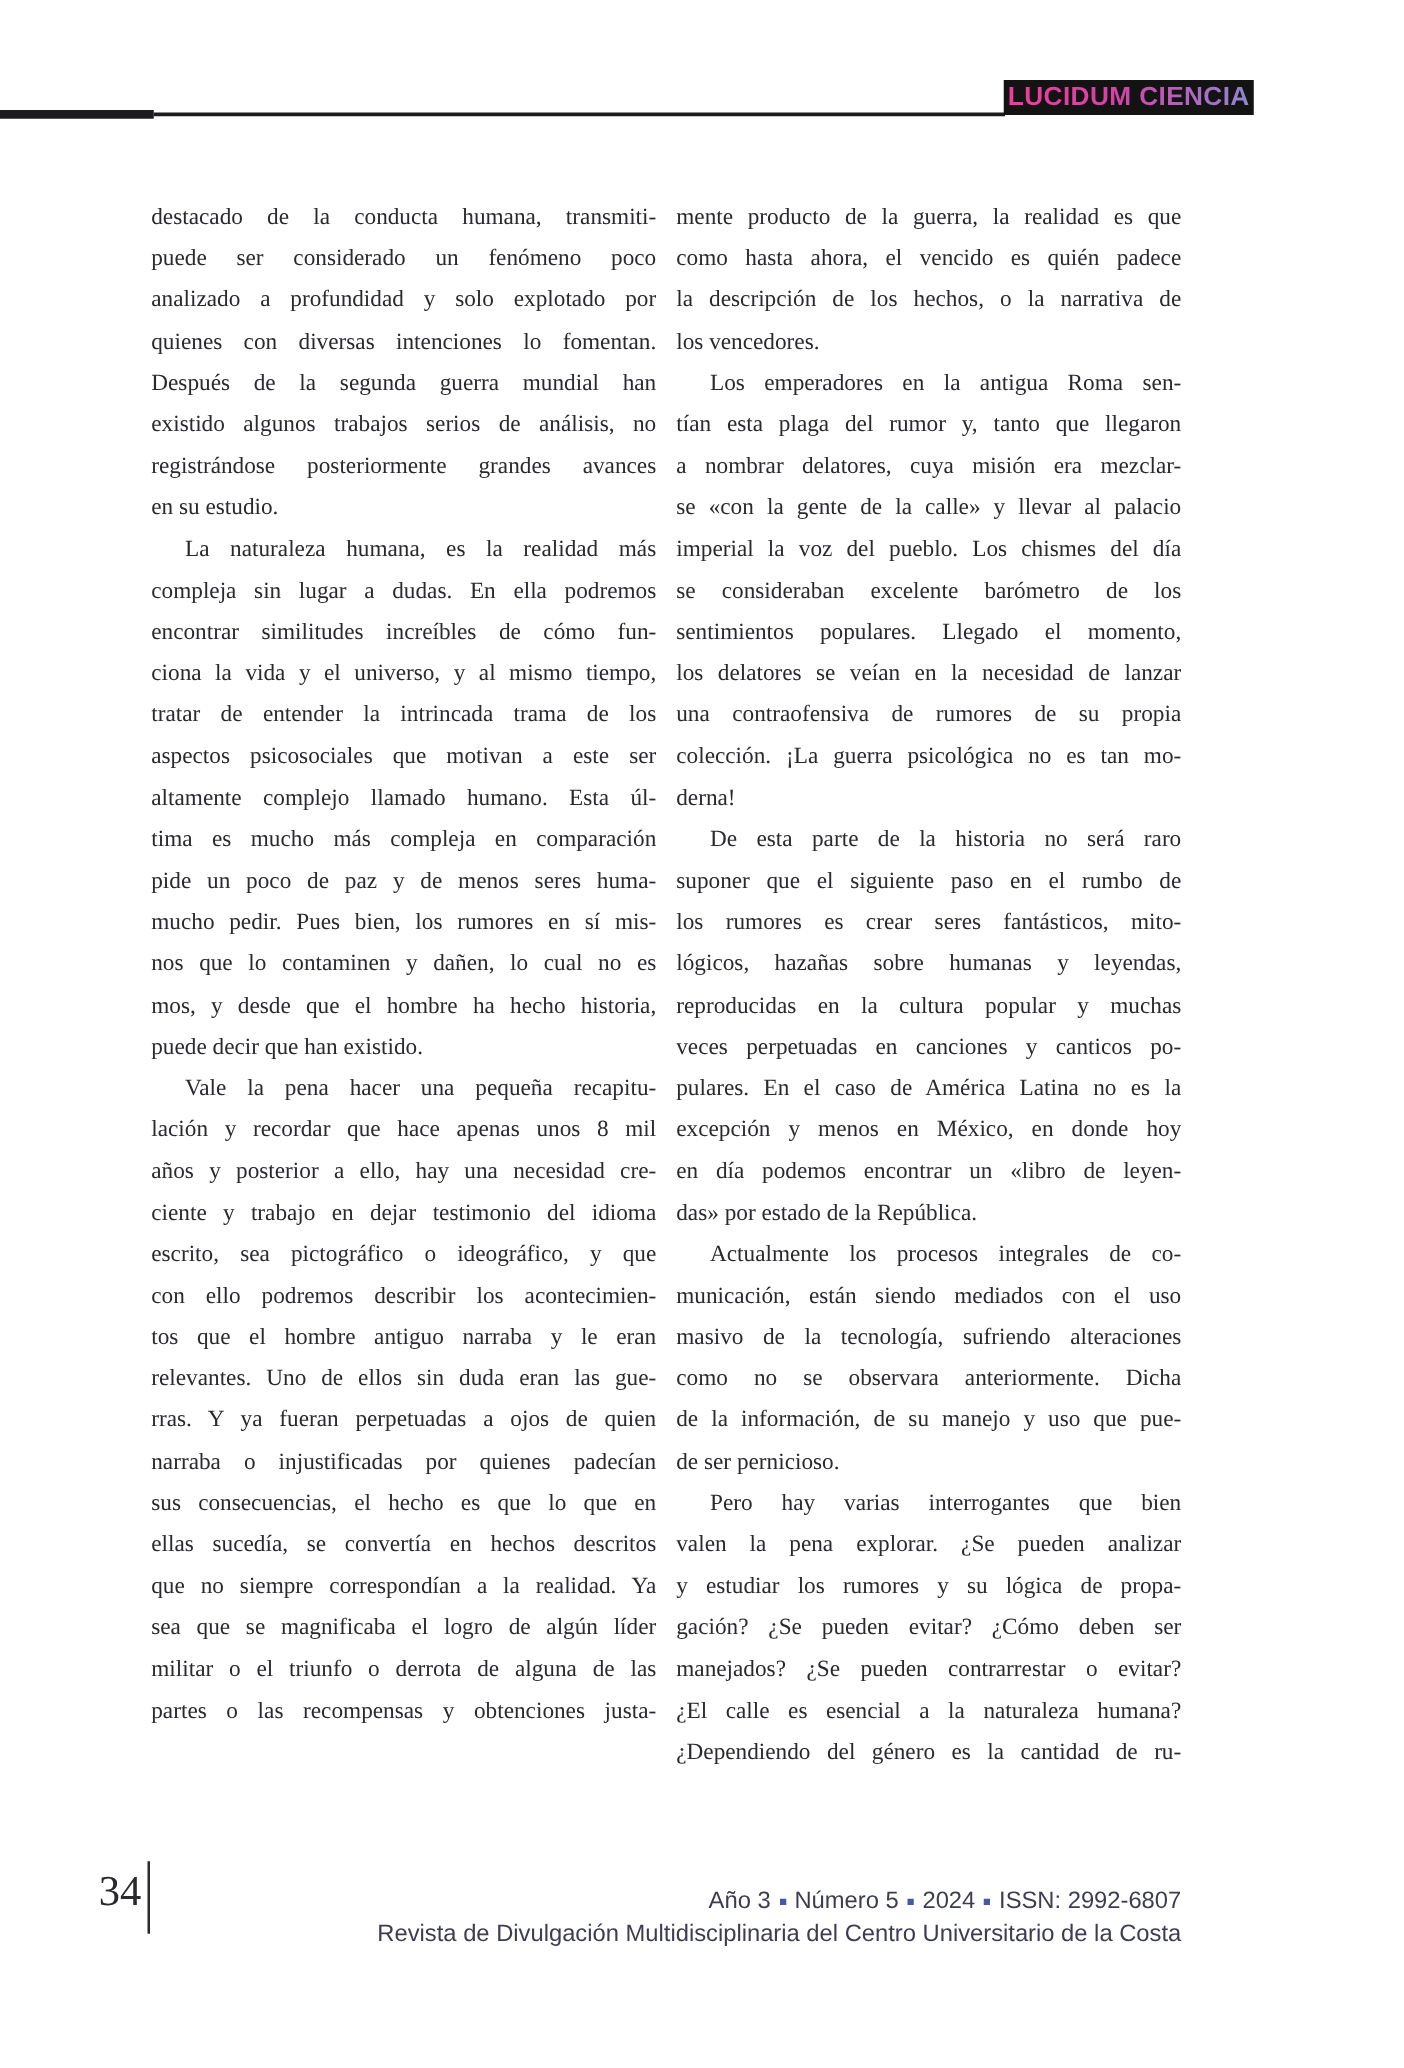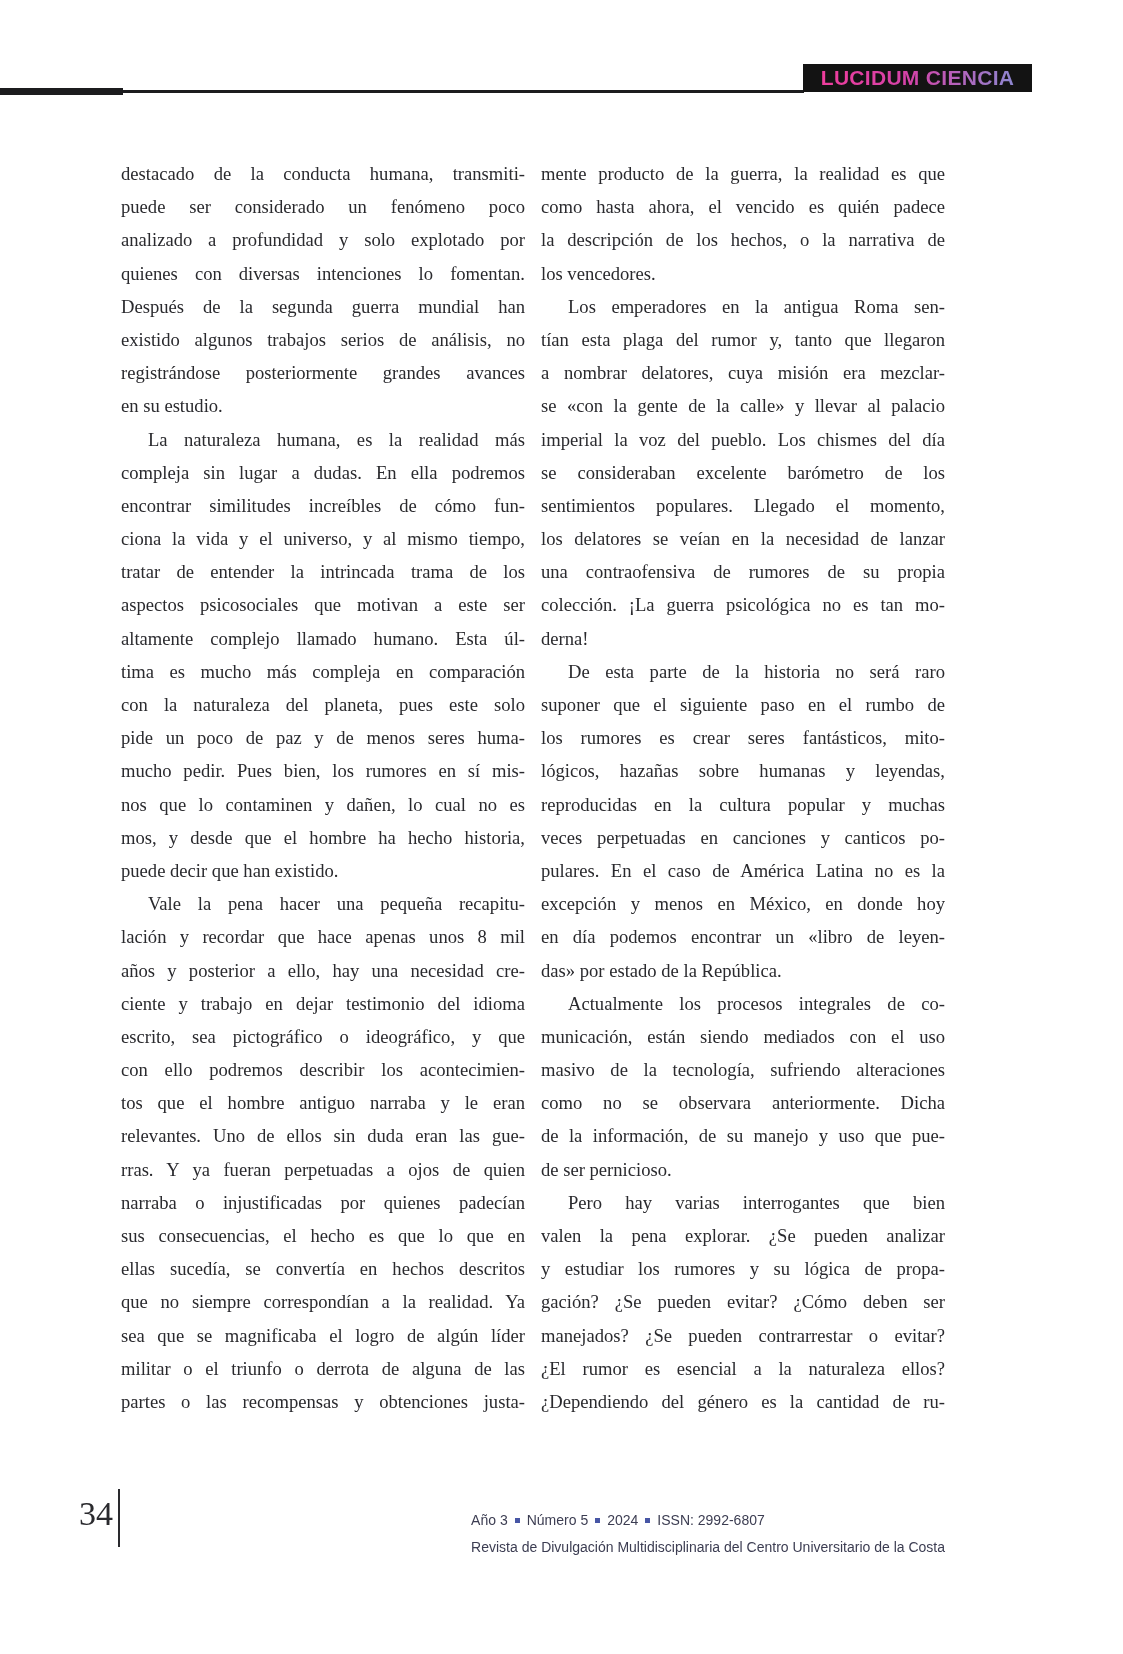--- a/index.html
+++ b/index.html
@@ -9,21 +9,21 @@
     background:#ffffff;
     font-family:"Liberation Serif", serif;
     color:#2a2a2e;
     overflow:hidden;
   }
 
   
   .rule-thick { position:absolute; left:0; top:88px; width:123px; height:7px; background:#1c1c1e; }
   .rule-thin  { position:absolute; left:123px; top:90px; width:681px; height:3px; background:#1c1c1e; }
   .brand-badge {
-    position:absolute; left:803px; top:64px; width:229px; height:28px;
+    position:absolute; left:803px; top:64px; width:200px; height:28px;
     background:#131313; display:flex; align-items:center; justify-content:center;
   }
   .brand-text {
     font-family:"Liberation Sans", sans-serif;
     font-weight:700; font-size:21px; letter-spacing:0.3px; white-space:nowrap;
     background:linear-gradient(90deg, #ef3d9d 0%, #d442a8 45%, #8e87d0 100%);
     -webkit-background-clip:text; background-clip:text;
     -webkit-text-fill-color:transparent; color:transparent;
   }
 
@@ -35,23 +35,23 @@
   }
   .column { flex:1; min-width:0; }
   .line { text-align:justify; text-align-last:justify; height:33.2px; overflow:hidden; }
   .line.end { text-align-last:left; }
   .line.indent { text-indent:27px; }
 
   
   .page-number { position:absolute; left:79px; top:1495px; font-size:34px; color:#2a2a2e; }
   .footer-divider { position:absolute; left:118px; top:1489px; width:2px; height:58px; background:#2a2a2e; }
   .footer-meta {
-    position:absolute; right:178px; top:1507px; text-align:left;
+    position:absolute; right:178px; top:1507px; text-align:right;
     font-family:"Liberation Sans", sans-serif; color:#3c3d52;
-    font-size:14px; line-height:27px;
+    font-size:19px; line-height:27px;
   }
   .meta-line { white-space:nowrap; }
   .square-bullet {
     display:inline-block; width:5px; height:5px; background:#4756a5;
     margin:0 7px; vertical-align:2px;
   }
 </style>
 </head>
 <body>
 
@@ -77,21 +77,20 @@
         </div>
         <div class="paragraph">
           <div class="line indent">La naturaleza humana, es la realidad más</div>
           <div class="line">compleja sin lugar a dudas. En ella podremos</div>
           <div class="line">encontrar similitudes increíbles de cómo fun-</div>
           <div class="line">ciona la vida y el universo, y al mismo tiempo,</div>
           <div class="line">tratar de entender la intrincada trama de los</div>
           <div class="line">aspectos psicosociales que motivan a este ser</div>
           <div class="line">altamente complejo llamado humano. Esta úl-</div>
           <div class="line">tima es mucho más compleja en comparación</div>
-          <div class="line">con la naturaleza del planeta, pues este solo</div>
           <div class="line">pide un poco de paz y de menos seres huma-</div>
           <div class="line">mucho pedir. Pues bien, los rumores en sí mis-</div>
           <div class="line">nos que lo contaminen y dañen, lo cual no es</div>
           <div class="line">mos, y desde que el hombre ha hecho historia,</div>
           <div class="line end">puede decir que han existido.</div>
         </div>
         <div class="paragraph">
           <div class="line indent">Vale la pena hacer una pequeña recapitu-</div>
           <div class="line">lación y recordar que hace apenas unos 8 mil</div>
           <div class="line">años y posterior a ello, hay una necesidad cre-</div>
@@ -149,21 +148,21 @@
           <div class="line">como no se observara anteriormente. Dicha</div>
           <div class="line">de la información, de su manejo y uso que pue-</div>
           <div class="line end">de ser pernicioso.</div>
         </div>
         <div class="paragraph">
           <div class="line indent">Pero hay varias interrogantes que bien</div>
           <div class="line">valen la pena explorar. ¿Se pueden analizar</div>
           <div class="line">y estudiar los rumores y su lógica de propa-</div>
           <div class="line">gación? ¿Se pueden evitar? ¿Cómo deben ser</div>
           <div class="line">manejados? ¿Se pueden contrarrestar o evitar?</div>
-          <div class="line">¿El rumor es esencial a la naturaleza ellos?</div>
+          <div class="line">¿El calle es esencial a la naturaleza humana?</div>
           <div class="line">¿Dependiendo del género es la cantidad de ru-</div>
         </div>
       </div>
   </div>
 
   <div class="page-number">34</div>
   <div class="footer-divider"></div>
   <div class="footer-meta">
     <div class="meta-line">
       <span>Año 3</span><span class="square-bullet"></span><span>Número 5</span><span class="square-bullet"></span><span>2024</span><span class="square-bullet"></span><span>ISSN: 2992-6807</span>

